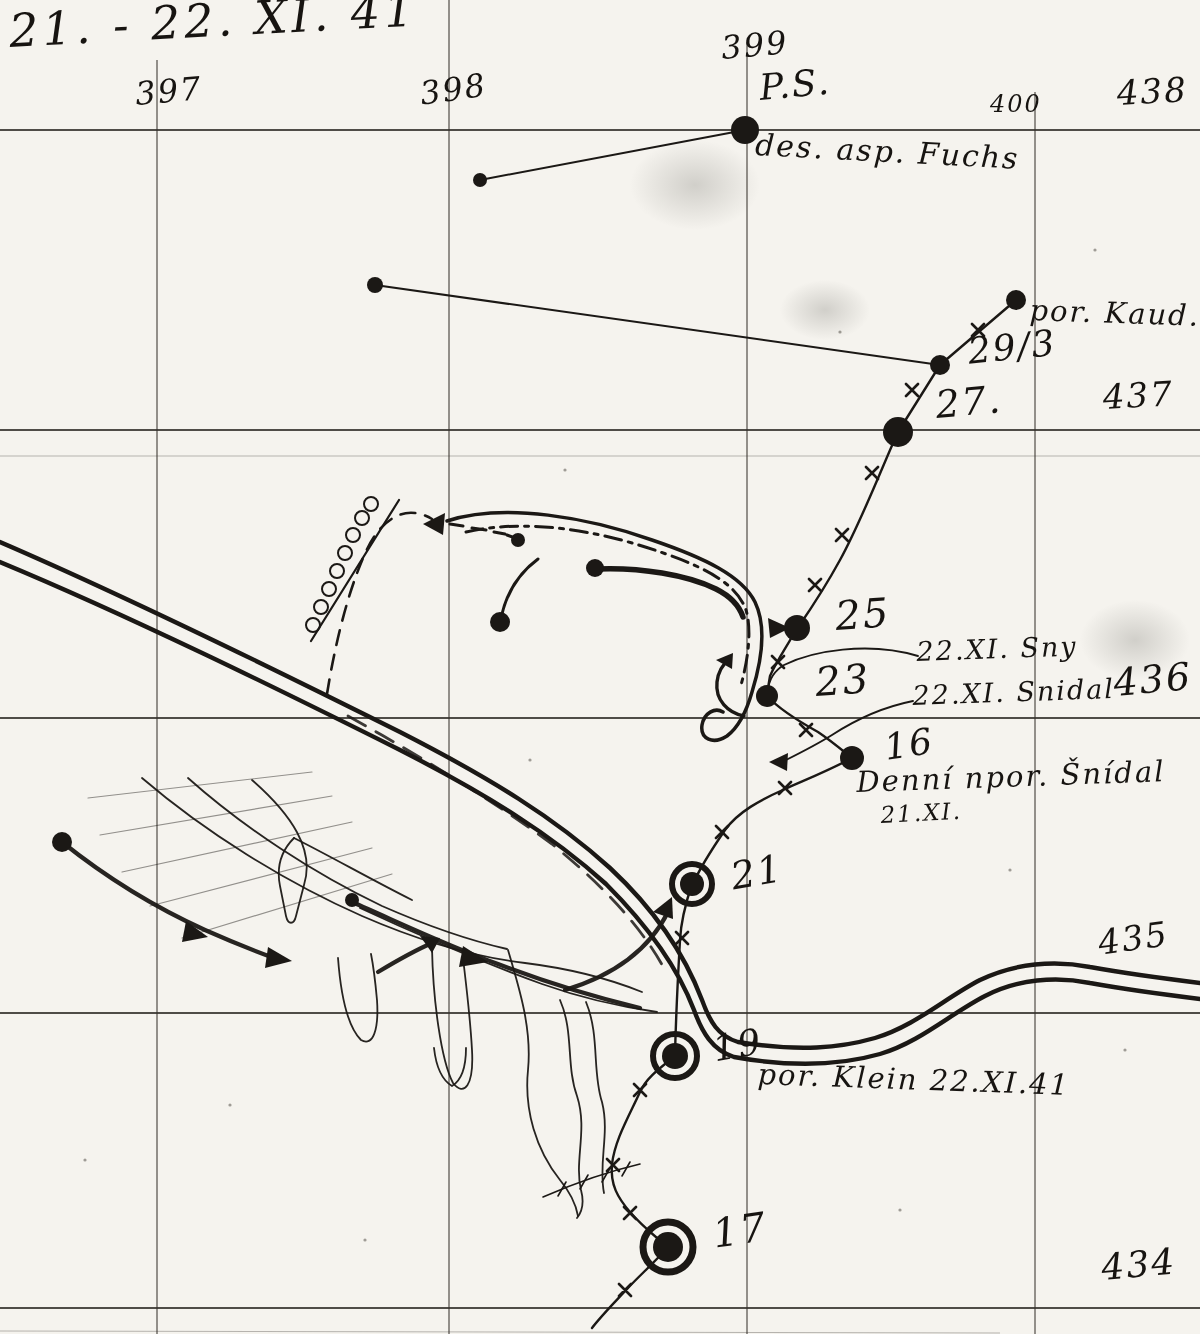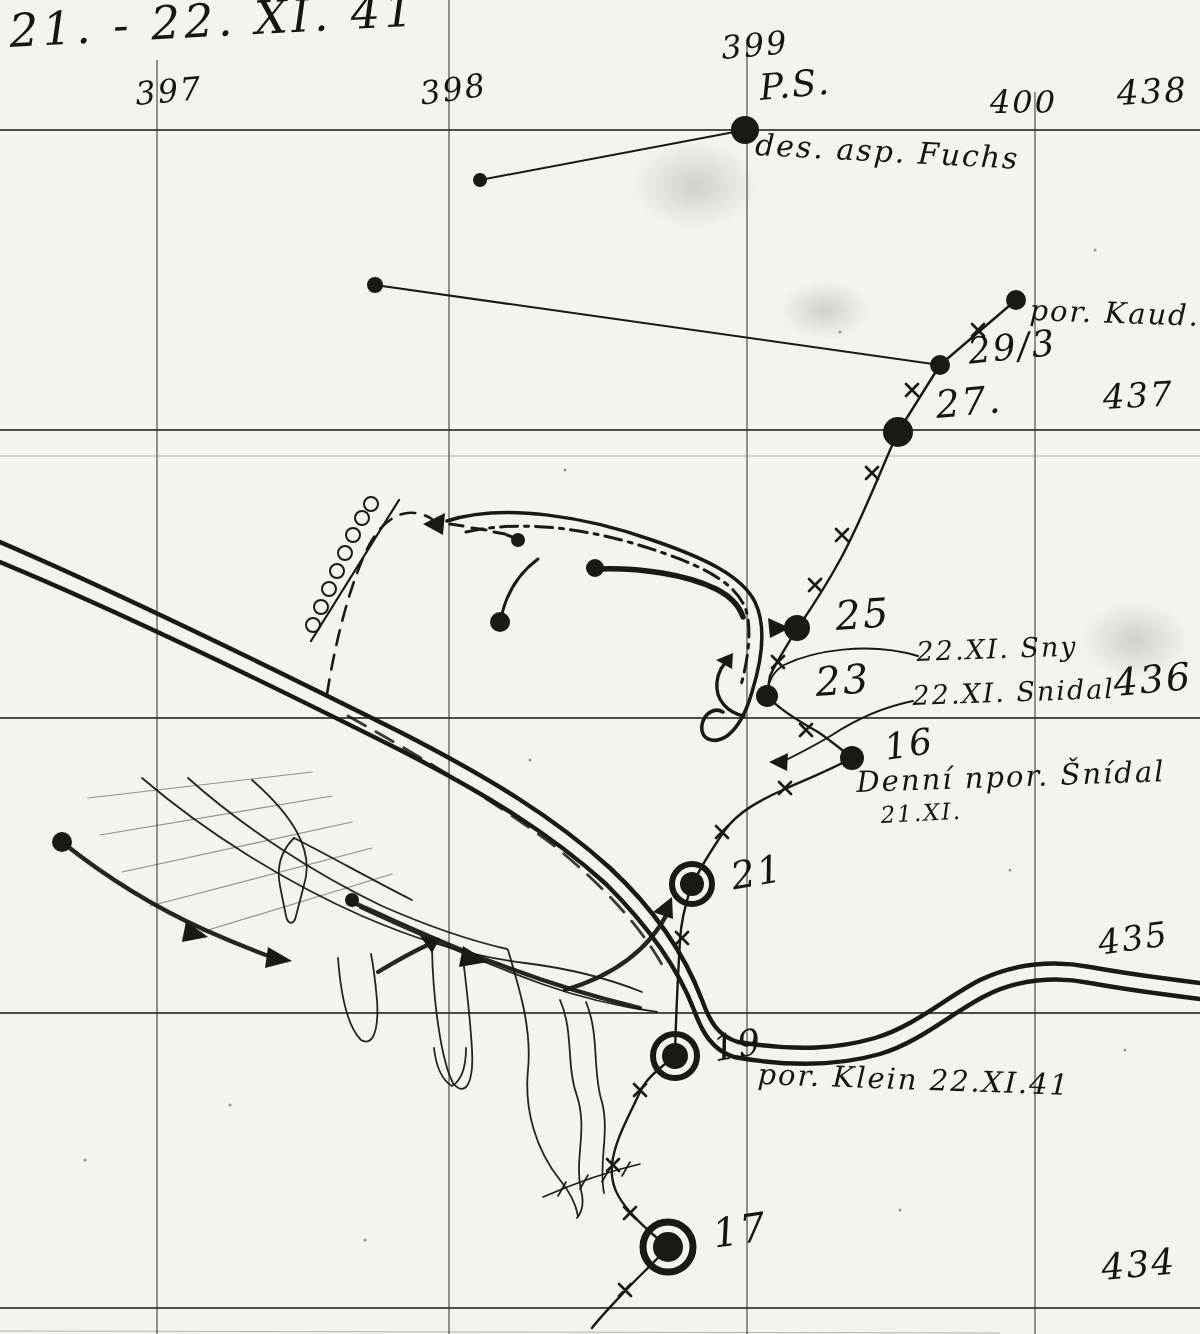--- a/index.html
+++ b/index.html
@@ -184,21 +184,21 @@
         <circle class="inkfill" cx="668" cy="1247" r="15"></circle>
       </g>
     </g>
   </svg>
 
   <div class="hw" style="left:8px;top:8px;font-size:46px;transform:rotate(-3deg);letter-spacing:4px;">21. - 22. XI. 41</div>
 
   <div class="hw" style="left:134px;top:78px;font-size:32px;transform:rotate(-5deg);">397</div>
   <div class="hw" style="left:418px;top:78px;font-size:32px;transform:rotate(-8deg);">398</div>
   <div class="hw" style="left:720px;top:32px;font-size:32px;transform:rotate(-5deg);">399</div>
-  <div class="hw" style="left:990px;top:86px;font-size:32px;">400</div>
+  <div class="hw" style="left:990px;top:92px;font-size:24px;">400</div>
 
   <div class="hw" style="left:1116px;top:76px;font-size:34px;transform:rotate(-3deg);">438</div>
   <div class="hw" style="left:1102px;top:380px;font-size:34px;transform:rotate(-3deg);">437</div>
   <div class="hw" style="left:1112px;top:664px;font-size:38px;transform:rotate(-5deg);">436</div>
   <div class="hw" style="left:1096px;top:926px;font-size:34px;transform:rotate(-8deg);">435</div>
   <div class="hw" style="left:1100px;top:1250px;font-size:36px;transform:rotate(-5deg);">434</div>
 
   <div class="hw" style="left:758px;top:70px;font-size:36px;transform:rotate(-5deg);">P.S.</div>
   <div class="hw" style="left:756px;top:130px;font-size:30px;transform:rotate(3deg);">des. asp. Fuchs</div>
   <div class="hw" style="left:1030px;top:296px;font-size:29px;transform:rotate(2deg);">por. Kaud.</div>

